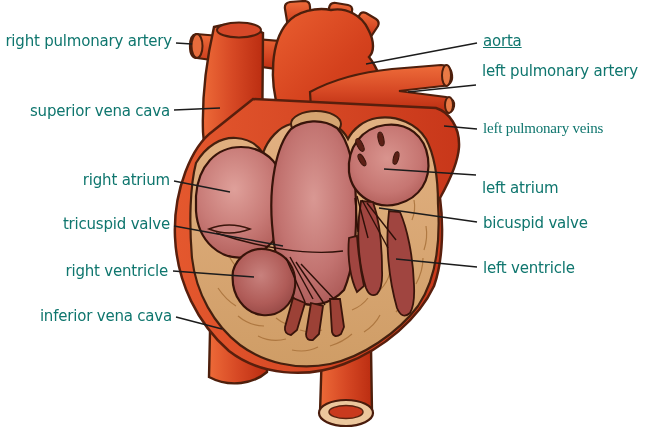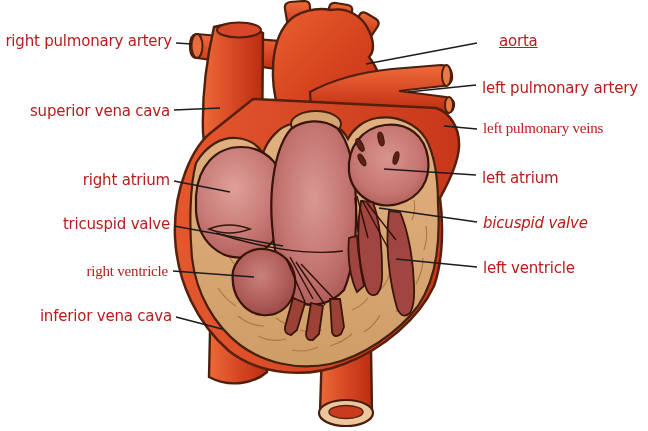--- a/index.html
+++ b/index.html
@@ -2,21 +2,21 @@
 <html><head>
 <meta charset="utf-8">
 <style>
   html,body{margin:0;padding:0;background:#ffffff;}
   .stage{
     position:relative;width:648px;height:431px;background:#ffffff;overflow:hidden;
     font-family:"DejaVu Sans","Liberation Sans",sans-serif;
   }
   .art,.overlay{position:absolute;left:0;top:0;width:648px;height:431px;}
   .label{
-    position:absolute;font-size:15px;line-height:20px;color:#b91c1c;
+    position:absolute;font-size:15px;line-height:20px;color:#0f766e;
     white-space:nowrap;letter-spacing:-0.2px;font-weight:500;
   }
   .label.left{text-align:right;}
 </style>
 </head>
 <body>
 
 <div class="stage">
 
   <svg class="art" viewBox="0 0 648 431" aria-hidden="true">
@@ -209,22 +209,22 @@
       <line x1="476" y1="175" x2="384" y2="169" stroke="#1c1c1c" stroke-width="1.5"></line>
       <line x1="477" y1="222" x2="379" y2="208" stroke="#1c1c1c" stroke-width="1.5"></line>
       <line x1="477" y1="267" x2="396" y2="259" stroke="#1c1c1c" stroke-width="1.5"></line>
     </svg>
 
   <div id="labels-layer">
       <div class="label left" style="top: 31px; right: 476px;">right pulmonary artery</div>
       <div class="label left" style="top: 101px; right: 478px;">superior vena cava</div>
       <div class="label left" style="top: 170px; right: 478px;">right atrium</div>
       <div class="label left" style="top: 214px; right: 478px;">tricuspid valve</div>
-      <div class="label left" style="top: 261px; right: 480px; font-family: Liberation Serif, serif;">right ventricle</div>
+      <div class="label left" style="top: 261px; right: 480px;">right ventricle</div>
       <div class="label left" style="top: 306px; right: 476px; text-align: right;">inferior vena cava</div>
-      <div class="label right" style="top: 31px; left: 499px; text-decoration: underline;">aorta</div>
-      <div class="label right" style="top: 78px; left: 482px;">left pulmonary artery</div>
+      <div class="label right" style="top: 31px; left: 483px; text-decoration: underline;">aorta</div>
+      <div class="label right" style="top: 61px; left: 482px;">left pulmonary artery</div>
       <div class="label right" style="top: 118px; left: 483px; font-family: Liberation Serif, serif;">left pulmonary veins</div>
-      <div class="label right" style="top: 168px; left: 482px;">left atrium</div>
-      <div class="label right" style="top: 213px; left: 483px; font-style: italic;">bicuspid valve</div>
+      <div class="label right" style="top: 178px; left: 482px;">left atrium</div>
+      <div class="label right" style="top: 213px; left: 483px;">bicuspid valve</div>
       <div class="label right" style="top: 258px; left: 483px;">left ventricle</div>
     </div>
 </div>
 
 </body></html>

